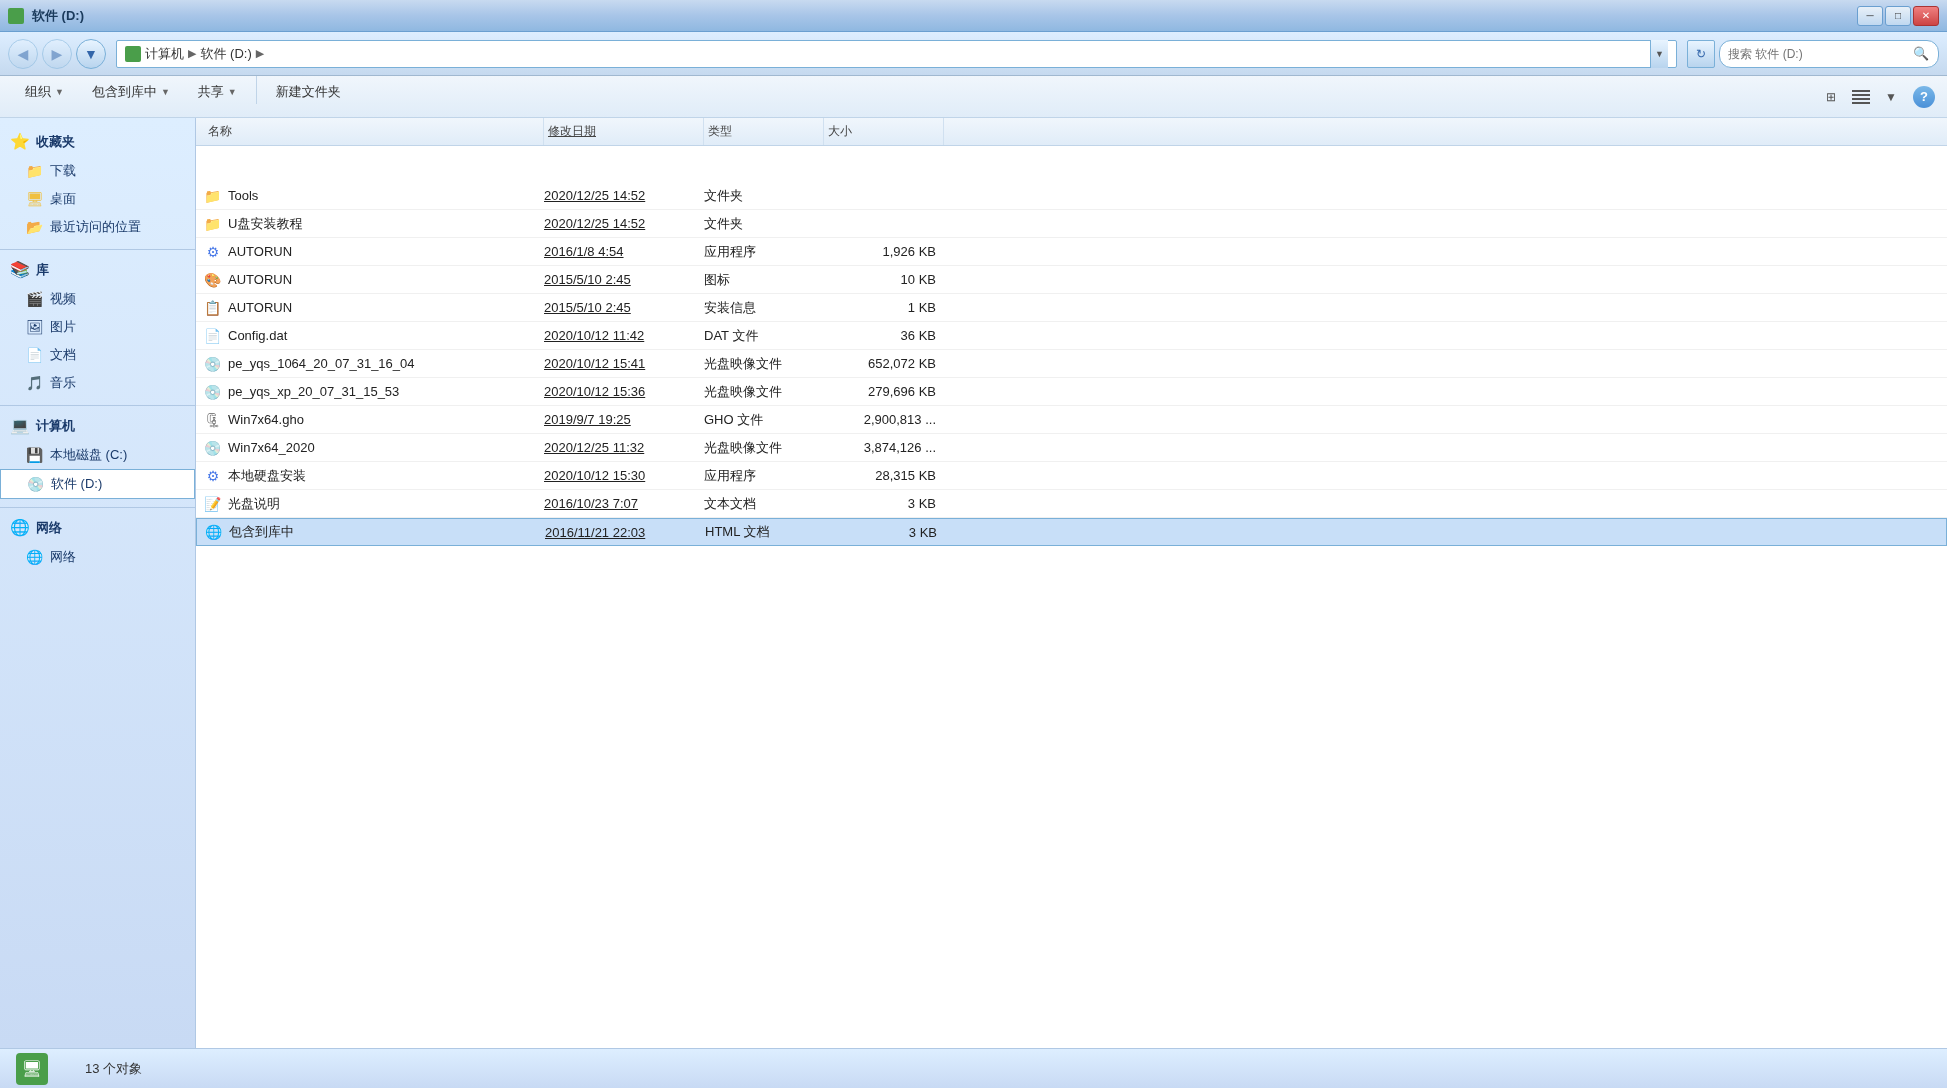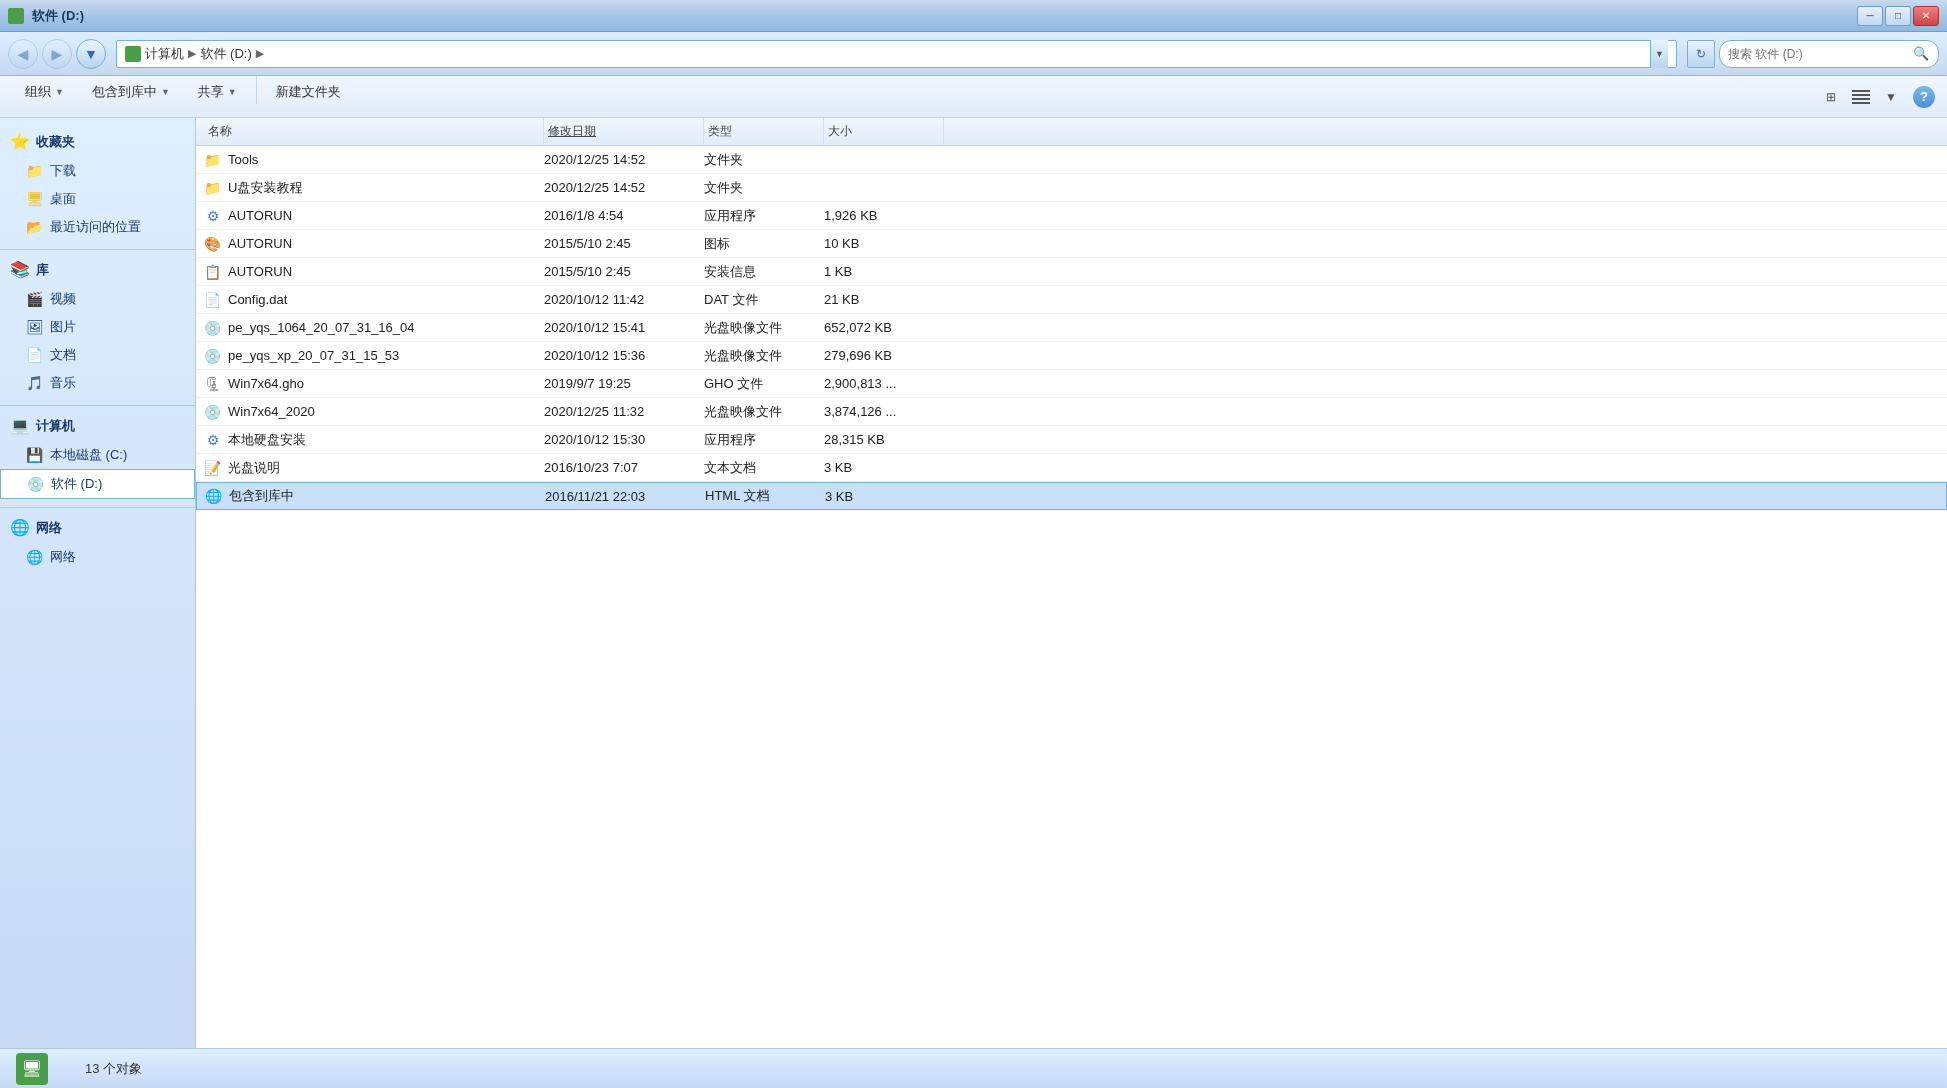--- a/index.html
+++ b/index.html
@@ -247,20 +247,21 @@
       margin: 4px 0;
     }
 
     
     .file-area {
       flex: 1;
       background: #fff;
       display: flex;
       flex-direction: column;
       overflow: hidden;
+      gap: 36px;
     }
     .column-header {
       display: flex;
       align-items: center;
       background: linear-gradient(to bottom, #f0f6fc, #e0ecf8);
       border-bottom: 1px solid #c0d4e8;
       height: 28px;
       padding: 0 8px;
     }
     .col-header {
@@ -297,23 +298,23 @@
       font-size: 13px;
       color: #222;
       overflow: hidden;
       text-overflow: ellipsis;
       white-space: nowrap;
     }
     .file-name-cell {
       width: 340px;
       display: flex; align-items: center; gap: 6px;
     }
-    .file-date-cell { width: 160px; }
+    .file-date-cell { width: 160px; text-decoration: underline; }
     .file-type-cell { width: 120px; }
-    .file-size-cell { width: 120px; padding-right: 8px; }
+    .file-size-cell { width: 120px; text-align: right; padding-right: 8px; }
 
     
     .fi { width: 18px; height: 18px; flex-shrink: 0; display:flex; align-items:center; justify-content:center; font-size:14px; }
     .fi-folder { color: #f0c040; }
     .fi-exe { color: #4a7ae8; }
     .fi-img { color: #e88040; }
     .fi-setup { color: #e84040; }
     .fi-iso { color: #8060c0; }
     .fi-gho { color: #606060; }
     .fi-dat { color: #606060; }
@@ -545,21 +546,21 @@
       <div class="file-cell file-type-cell">安装信息</div>
       <div class="file-cell file-size-cell">1 KB</div>
     </div>
         <div class="file-row">
       <div class="file-cell file-name-cell">
         <span class="fi fi-dat">📄</span>
         <span>Config.dat</span>
       </div>
       <div class="file-cell file-date-cell">2020/10/12 11:42</div>
       <div class="file-cell file-type-cell">DAT 文件</div>
-      <div class="file-cell file-size-cell">21 KB</div>
+      <div class="file-cell file-size-cell">36 KB</div>
     </div>
         <div class="file-row">
       <div class="file-cell file-name-cell">
         <span class="fi fi-iso">💿</span>
         <span>pe_yqs_1064_20_07_31_16_04</span>
       </div>
       <div class="file-cell file-date-cell">2020/10/12 15:41</div>
       <div class="file-cell file-type-cell">光盘映像文件</div>
       <div class="file-cell file-size-cell">652,072 KB</div>
     </div>

